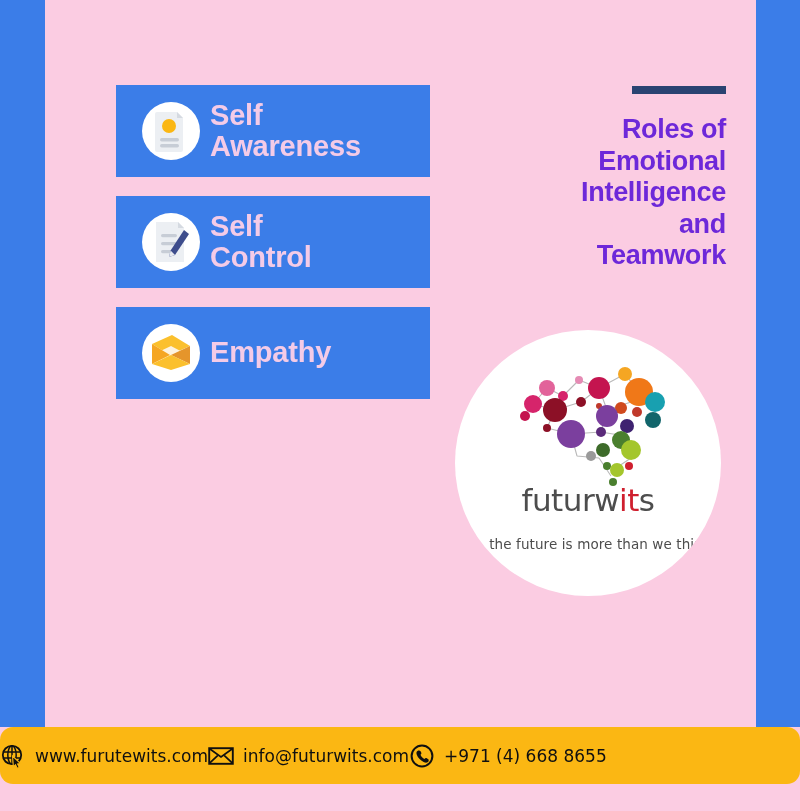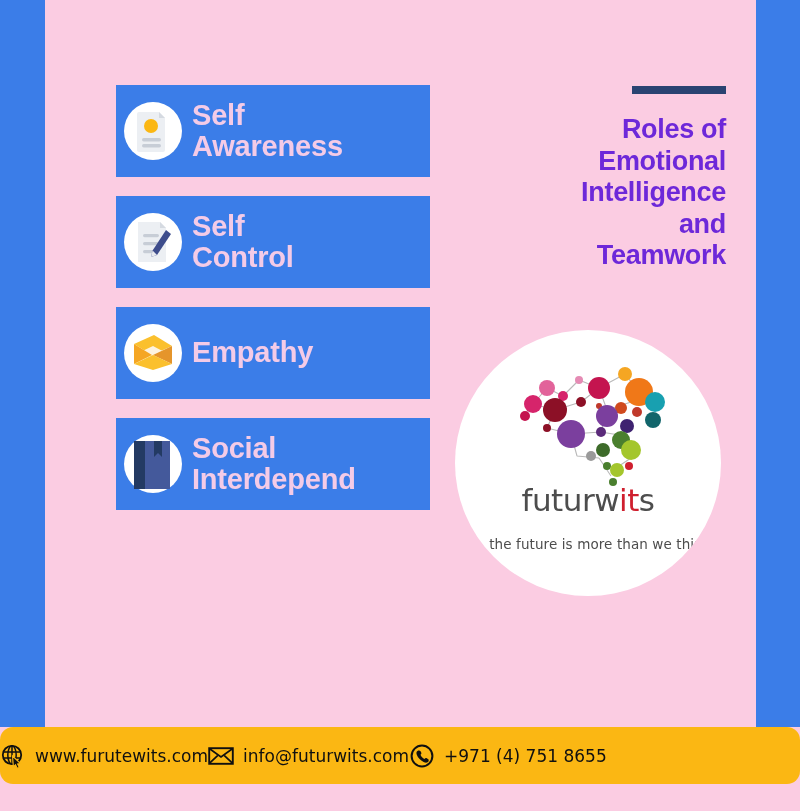--- a/index.html
+++ b/index.html
@@ -49,21 +49,21 @@
   }
   .card {
     position: relative;
     width: 314px;
     height: 92px;
     background: #3b7de8;
     margin-bottom: 19px;
     display: flex;
     align-items: center;
     box-sizing: border-box;
-    padding-left: 6px;
+    padding-left: 24px;
   }
   .card-icon {
     position: relative;
     width: 62px;
     height: 62px;
     flex: 0 0 62px;
     margin-right: 8px;
   }
   .card-icon .disc {
     position: absolute;
@@ -225,32 +225,20 @@
           <path d="M12 22 l20 -9 18 11 -20 9 z" fill="#fbc02d"></path>
           <path d="M14 32 l17 -8 17 9 -17 9 z" fill="#fdf3e0"></path>
           <path d="M12 22 l18 11 -18 9 z" fill="#f5a623"></path>
           <path d="M50 24 l-19 9 19 9 z" fill="#e5952b"></path>
           <path d="M12 42 l19 -9 19 9 -19 6 z" fill="#fbc02d"></path>
         </svg>
       </div>
       <div class="card-label">Empathy</div>
     </div>
 
-    <div class="card">
-      <div class="card-icon">
-        <div class="disc"></div>
-        <svg viewBox="0 0 62 62">
-          <rect x="12" y="8" width="11" height="48" fill="#233a63"></rect>
-          <rect x="23" y="8" width="25" height="48" fill="#44599b"></rect>
-          <path d="M32 8 h8 v16 l-4 -4 -4 4 z" fill="#233a63"></path>
-        </svg>
-      </div>
-      <div class="card-label">Social
-Interdepend</div>
-    </div>
 
   </div>
 
   <div class="heading-block">
     <div class="accent-bar"></div>
     <div class="heading">Roles of
 Emotional
 Intelligence
 and
 Teamwork</div>
@@ -317,18 +305,18 @@
         <path d="M1.6 2.8 L13 11 L24.4 2.8 M1.6 17.2 L9.6 9.6 M24.4 17.2 L16.4 9.6" fill="none" stroke="#101010" stroke-width="1.7"></path>
       </svg>
       <span>info@futurwits.com</span>
     </div>
 
     <div class="contact ph">
       <svg width="26" height="26" viewBox="0 0 26 26">
         <circle cx="13" cy="13" r="10.4" fill="none" stroke="#101010" stroke-width="2"></circle>
         <path d="M9.2 7.6 c1.6 -0.6 2.3 0.3 2.9 1.6 c0.6 1.3 0.2 1.9 -0.6 2.5 c0.9 2 2.1 3.3 4 4.3 c0.7 -0.8 1.3 -1.2 2.6 -0.6 c1.3 0.6 2.1 1.4 1.4 2.9 c-0.7 1.5 -2.6 1.8 -4.4 1 c-3.4 -1.5 -6.2 -4.4 -7.4 -7.7 c-0.6 -1.7 -0.2 -3.4 1.5 -4 z" fill="#101010"></path>
       </svg>
-      <span>+971 (4) 751 8655</span>
+      <span>+971 (4) 668 8655</span>
     </div>
 
   </div>
 
 </div>
 
 </body></html>

